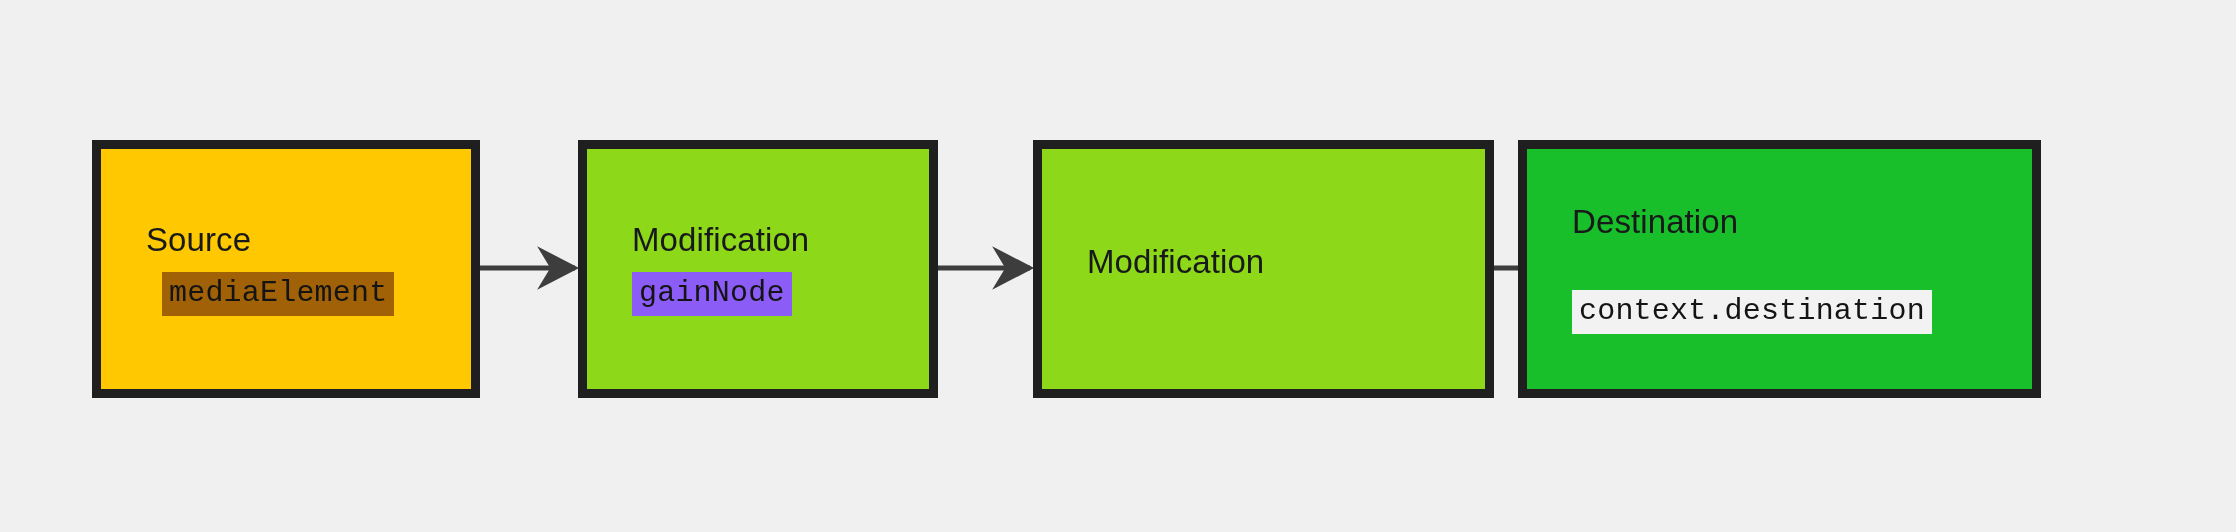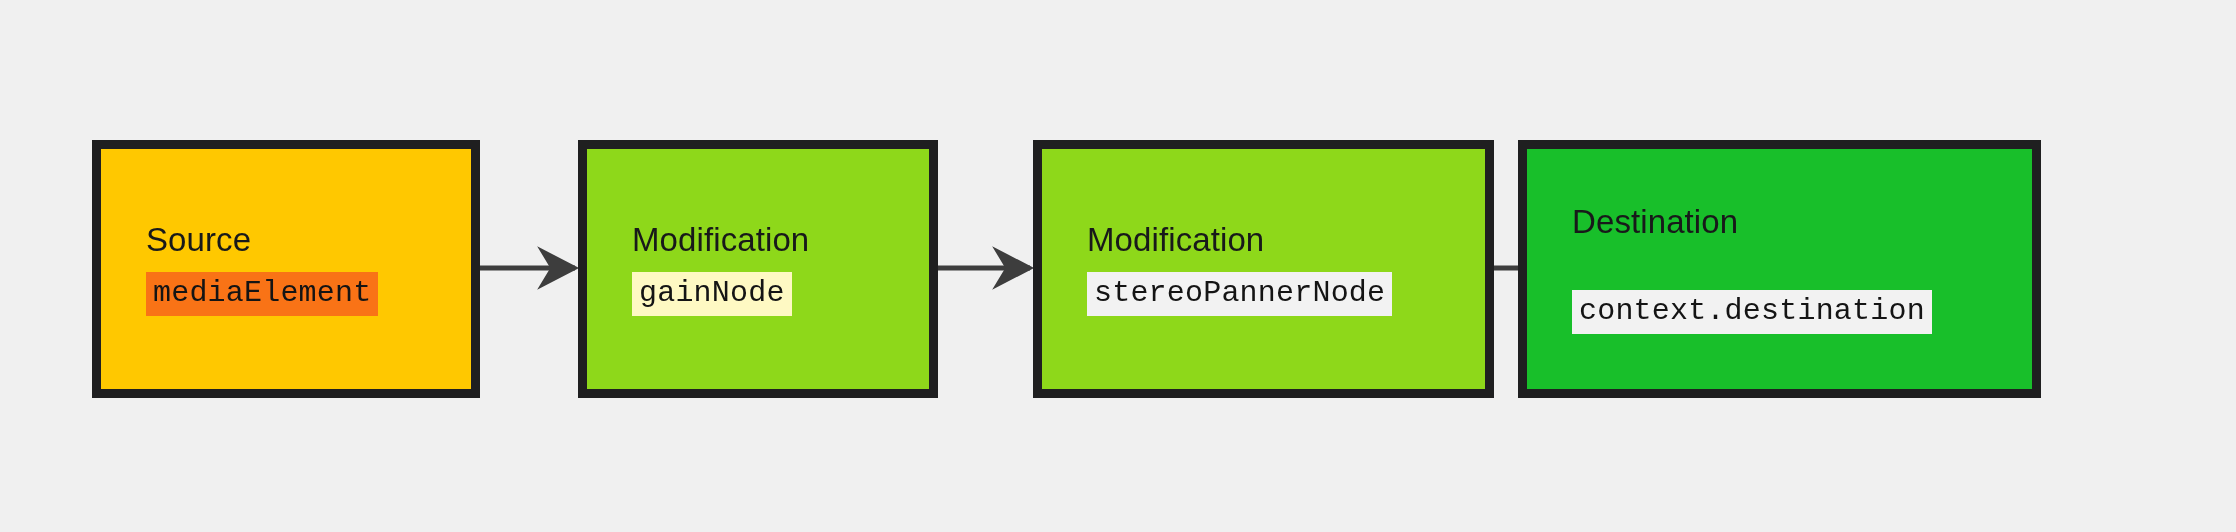--- a/index.html
+++ b/index.html
@@ -77,31 +77,30 @@
     </defs>
     <g id="edge-paths">
         <line x1="480" y1="268" x2="575" y2="268" stroke="#3d3d3d" stroke-width="5" marker-end="url(#barb)"></line>
         <line x1="938" y1="268" x2="1030" y2="268" stroke="#3d3d3d" stroke-width="5" marker-end="url(#barb)"></line>
         <line x1="1494" y1="268" x2="1587" y2="268" stroke="#3d3d3d" stroke-width="5" marker-end="url(#barb)"></line>
       </g>
   </svg>
 
   <div class="node" style="left: 92px; top: 140px; width: 388px; height: 258px; background: rgb(255, 200, 0); border-color: rgb(31, 31, 32);">
     <span class="node-title">Source</span>
-    <span class="node-code" style="background: #f97316;">mediaElement</span>
+    <span class="node-code" style="background: #a16207; margin-left: 16px;">mediaElement</span>
   </div>
 
   <div class="node" style="left: 578px; top: 140px; width: 360px; height: 258px; background: rgb(142, 216, 26); border-color: rgb(31, 31, 32);">
     <span class="node-title">Modification</span>
-    <span class="node-code" style="background: #fef9c3; text-align: center;">gainNode</span>
+    <span class="node-code" style="background: #8b5cf6; text-align: center;">gainNode</span>
   </div>
 
   <div class="node" style="left: 1033px; top: 140px; width: 461px; height: 258px; background: rgb(142, 216, 26); border-color: rgb(31, 31, 32);">
     <span class="node-title">Modification</span>
-    <span class="node-code" style="background: rgb(242, 242, 242);">stereoPannerNode</span>
   </div>
 
   <div class="node" style="left: 1518px; top: 140px; width: 523px; height: 258px; background: rgb(24, 191, 42); border-color: rgb(31, 31, 32);">
     <span class="node-title">Destination</span>
     <span class="node-code" style="background: rgb(242, 242, 242); margin-top: 36px;">context.destination</span>
   </div>
 
 </div>
 
 </body></html>

